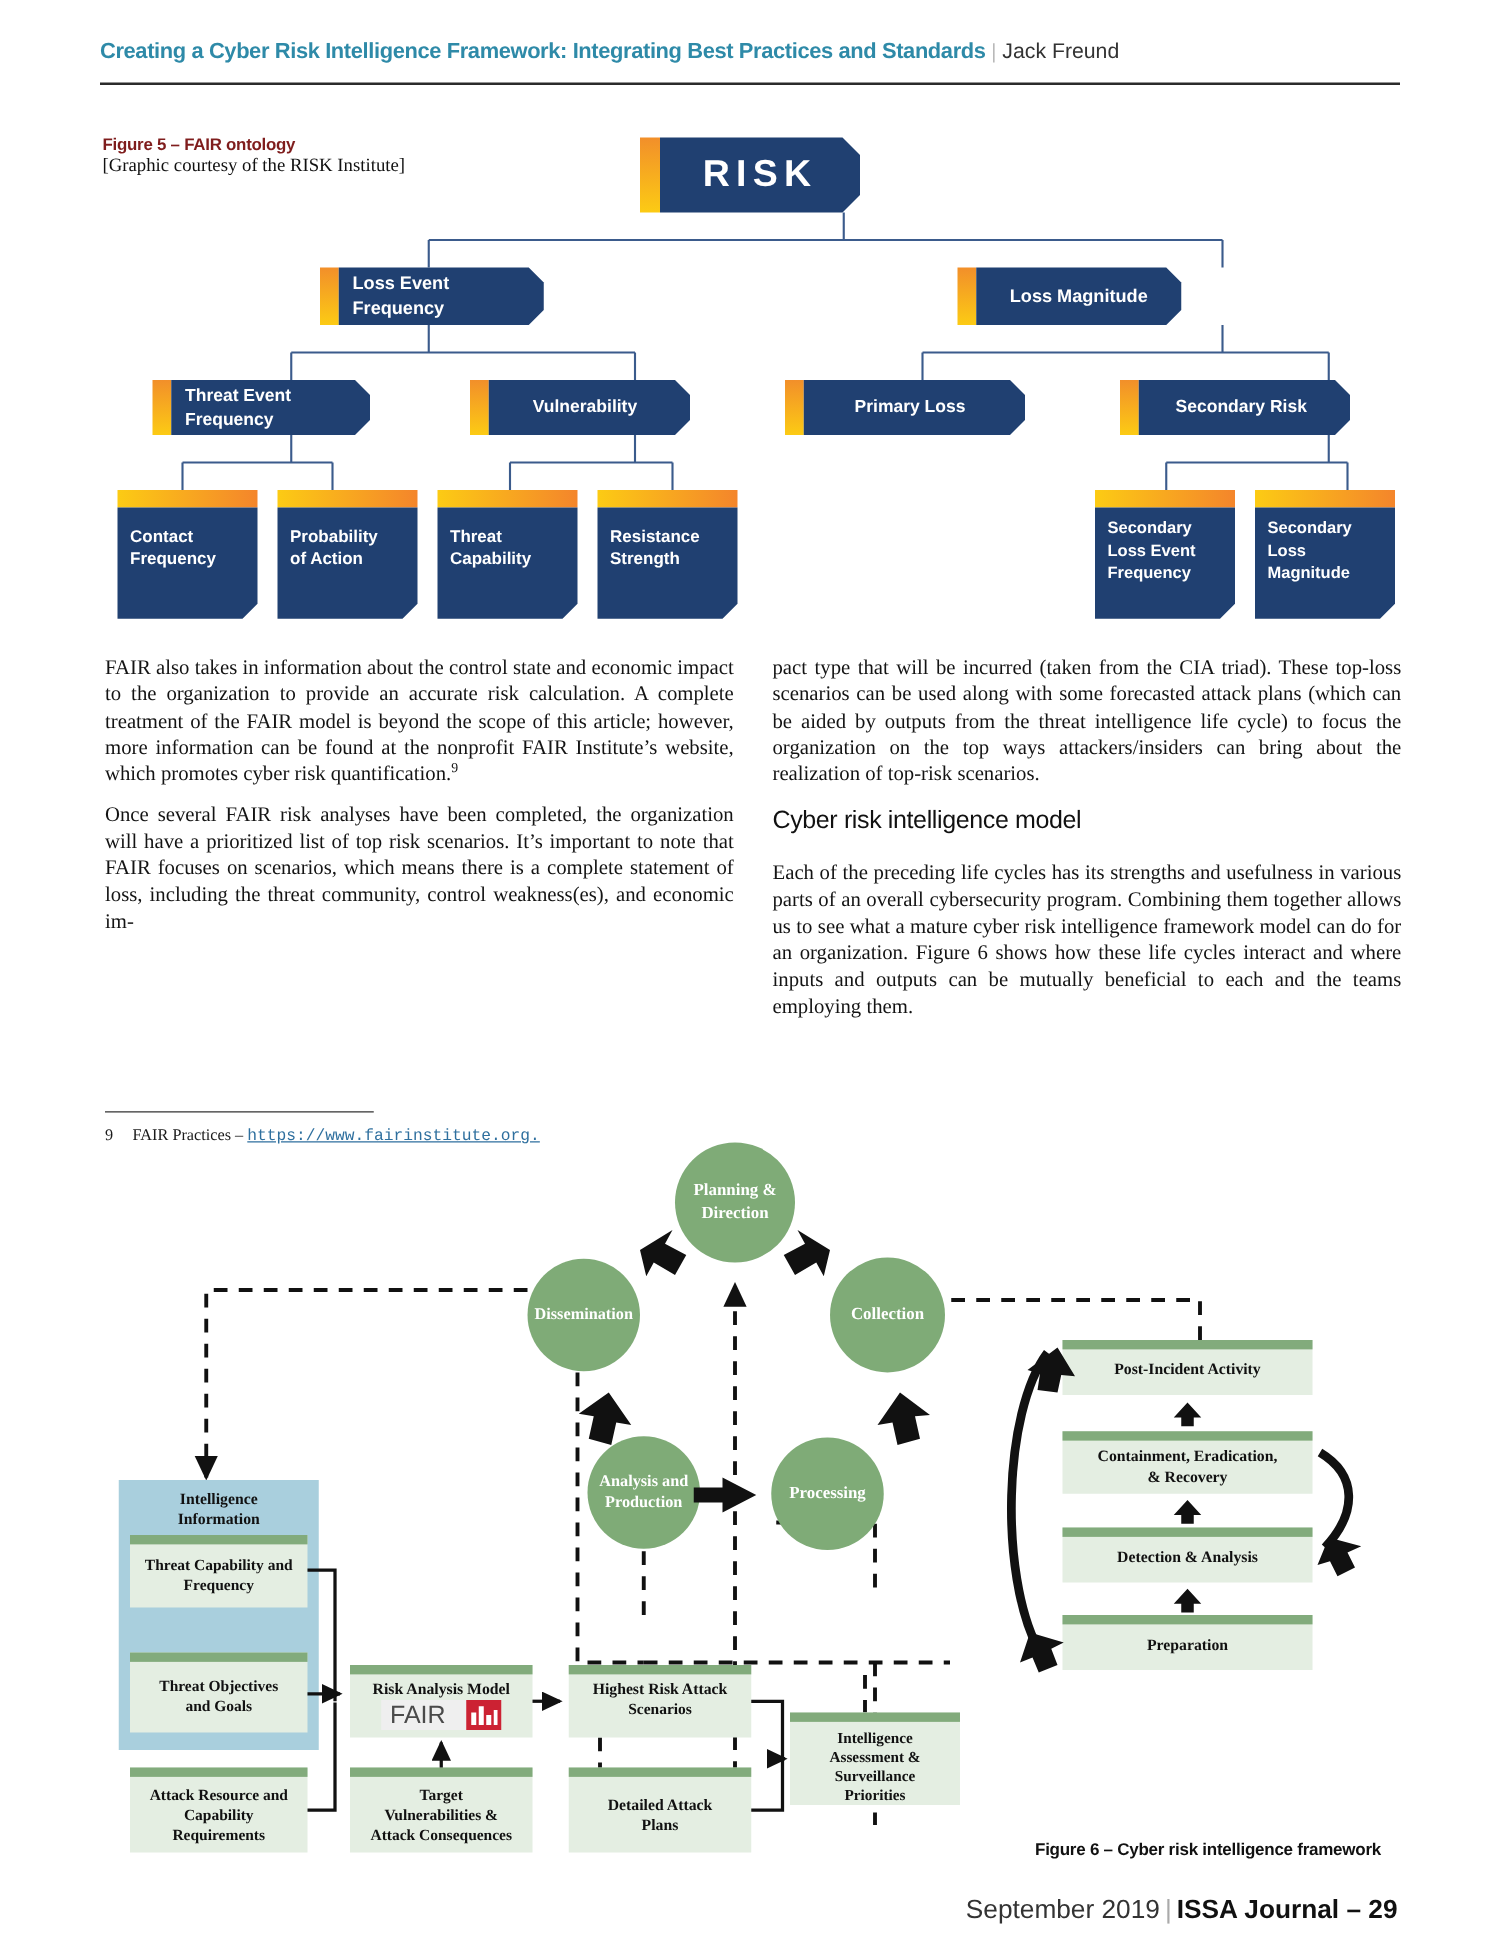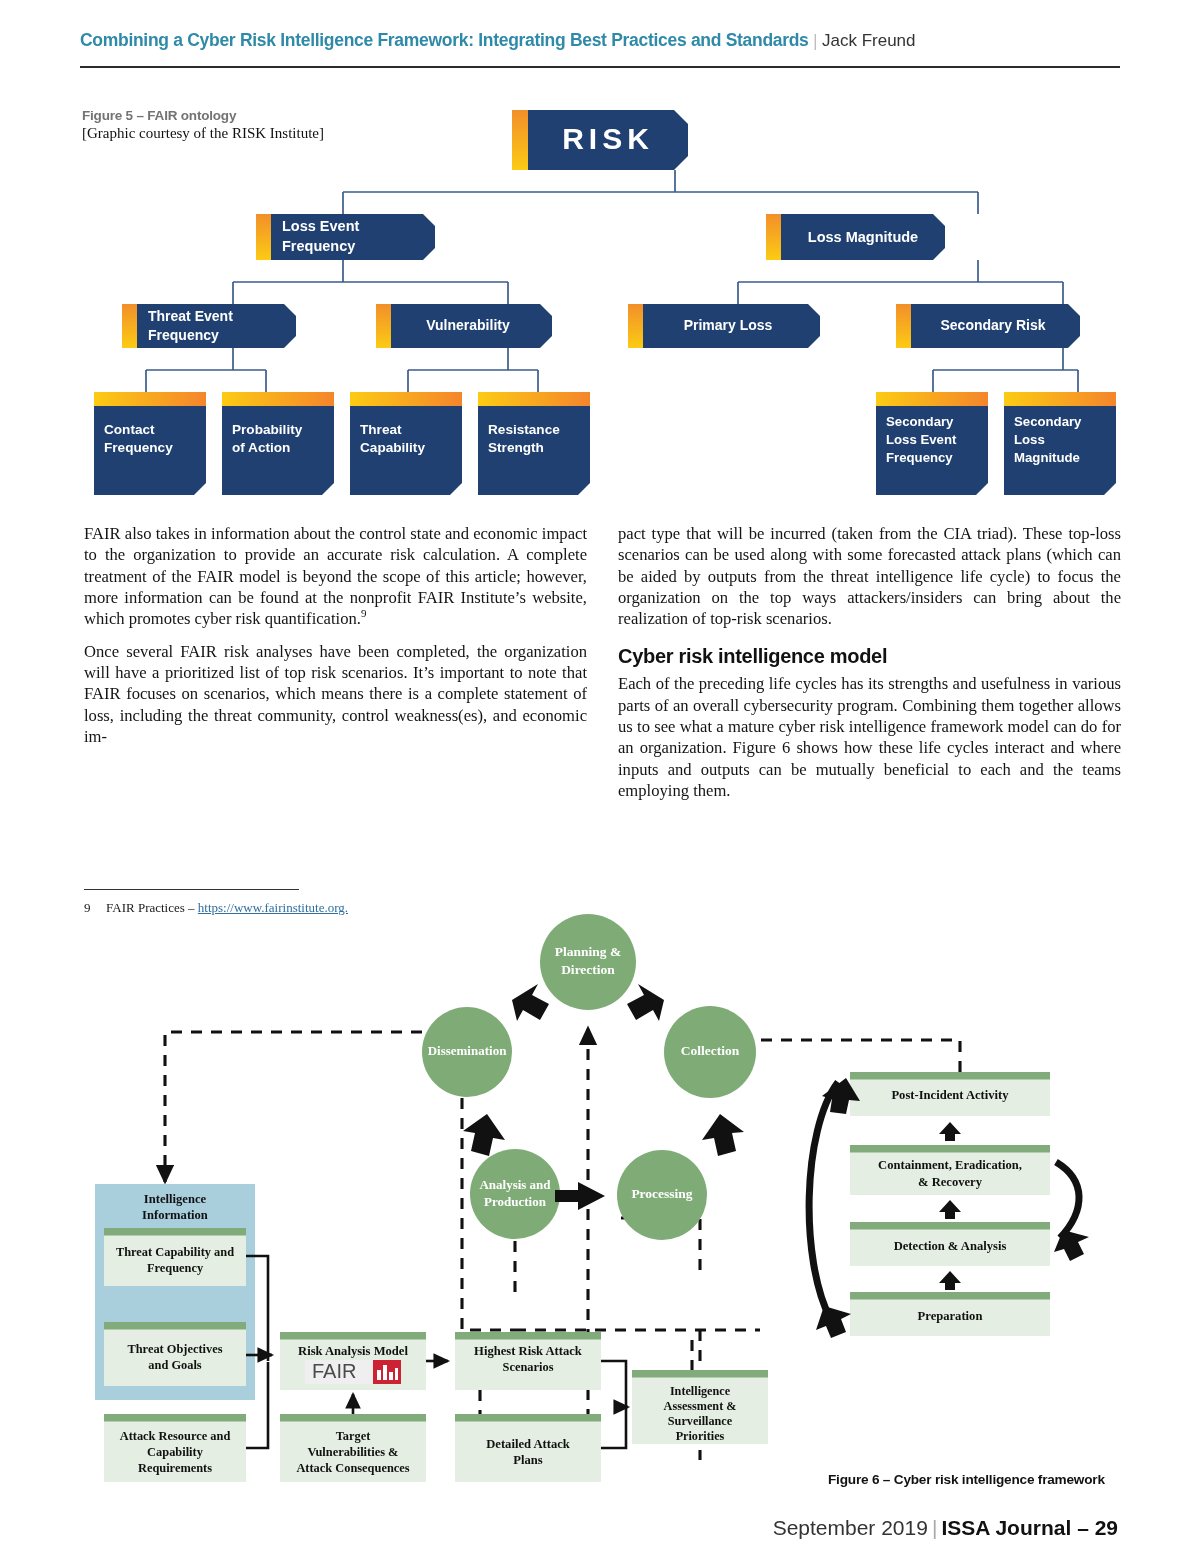--- a/index.html
+++ b/index.html
@@ -9,63 +9,63 @@
   
   .runhead{position:absolute;left:80px;top:30px;width:1040px;}
   .runhead .t{font-family:"Liberation Sans",sans-serif;font-weight:bold;font-size:17.5px;
               letter-spacing:-0.3px;color:#2e8aa8;display:inline;}
   .runhead .sep{display:inline;color:#999;font-weight:normal;padding:0 5px;font-size:17px;}
   .runhead .a{font-family:"Liberation Sans",sans-serif;font-size:17px;color:#333;display:inline;margin-top:26px;}
   .runrule{position:absolute;left:80px;top:66px;width:1040px;height:1.6px;background:#2b2b2b;}
 
   
   .fig5cap{position:absolute;left:82px;top:108px;width:430px;}
-  .fig5cap .l1{font-family:"Liberation Sans",sans-serif;font-weight:bold;font-size:13.5px;color:#737373;letter-spacing:-0.2px;}
+  .fig5cap .l1{font-family:"Liberation Sans",sans-serif;font-weight:bold;font-size:13.5px;color:#7f1d1d;letter-spacing:-0.2px;}
   .fig5cap .l2{font-family:"Liberation Serif",serif;font-size:15px;color:#111;margin-top:2px;}
 
   
   .fig5{position:absolute;left:78px;top:96px;width:1044px;height:410px;}
 
   
   .col{position:absolute;width:503px;font-family:"Liberation Serif",serif;font-size:16.6px;
        line-height:1.285;text-align:justify;color:#141414;}
   .colL{left:84px;top:523px;}
   .colR{left:618px;top:523px;}
   .col p{margin:0 0 11px 0;}
   .col p.noind{text-indent:0;}
   .sup{font-size:11px;vertical-align:super;line-height:0;}
-  h2.sec{font-family:"Liberation Sans",sans-serif;font-weight:bold;font-size:20px;
-         margin:14px 0 4px 0;color:#111;letter-spacing:-0.3px;}
+  h2.sec{font-family:"Liberation Sans",sans-serif;font-weight:normal;font-size:20px;
+         margin:14px 0 18px 0;color:#111;letter-spacing:-0.3px;}
 
   
   .fnrule{position:absolute;left:84px;top:889px;width:215px;height:1px;background:#333;}
   .foot{position:absolute;left:84px;top:900px;width:520px;font-family:"Liberation Serif",serif;font-size:13px;color:#1a1a1a;}
   .foot .num{display:inline-block;width:22px;}
-  .foot a{color:#2e6f9e;text-decoration:underline;}
+  .foot a{color:#2e6f9e;text-decoration:underline;font-family:Liberation Mono, monospace;}
 
   
   .fig6{position:absolute;left:60px;top:900px;width:1080px;height:600px;}
 
   .fig6cap{position:absolute;left:828px;top:1472px;width:300px;
            font-family:"Liberation Sans",sans-serif;font-weight:bold;font-size:13.6px;color:#111;letter-spacing:-0.2px;}
 
   
   .footer{position:absolute;right:82px;top:1516px;font-family:"Liberation Sans",sans-serif;font-size:21px;color:#333;}
   .footer .b{font-weight:bold;color:#111;}
   .footer .pipe{color:#aaa;padding:0 4px;}
 
   svg text{dominant-baseline:middle;}
 </style>
 </head>
 <body>
 
 <div class="page">
 
   <div class="runhead">
-    <span class="t">Combining a Cyber Risk Intelligence Framework: Integrating Best Practices and Standards</span><span class="sep">|</span><span class="a">Jack Freund</span>
+    <span class="t">Creating a Cyber Risk Intelligence Framework: Integrating Best Practices and Standards</span><span class="sep">|</span><span class="a">Jack Freund</span>
   </div>
   <div class="runrule"></div>
 
   <div class="fig5cap">
     <div class="l1">Figure 5 – FAIR ontology</div>
     <div class="l2">[Graphic courtesy of the RISK Institute]</div>
   </div>
 
   <svg class="fig5" viewBox="0 0 1044 410">
     <defs>

